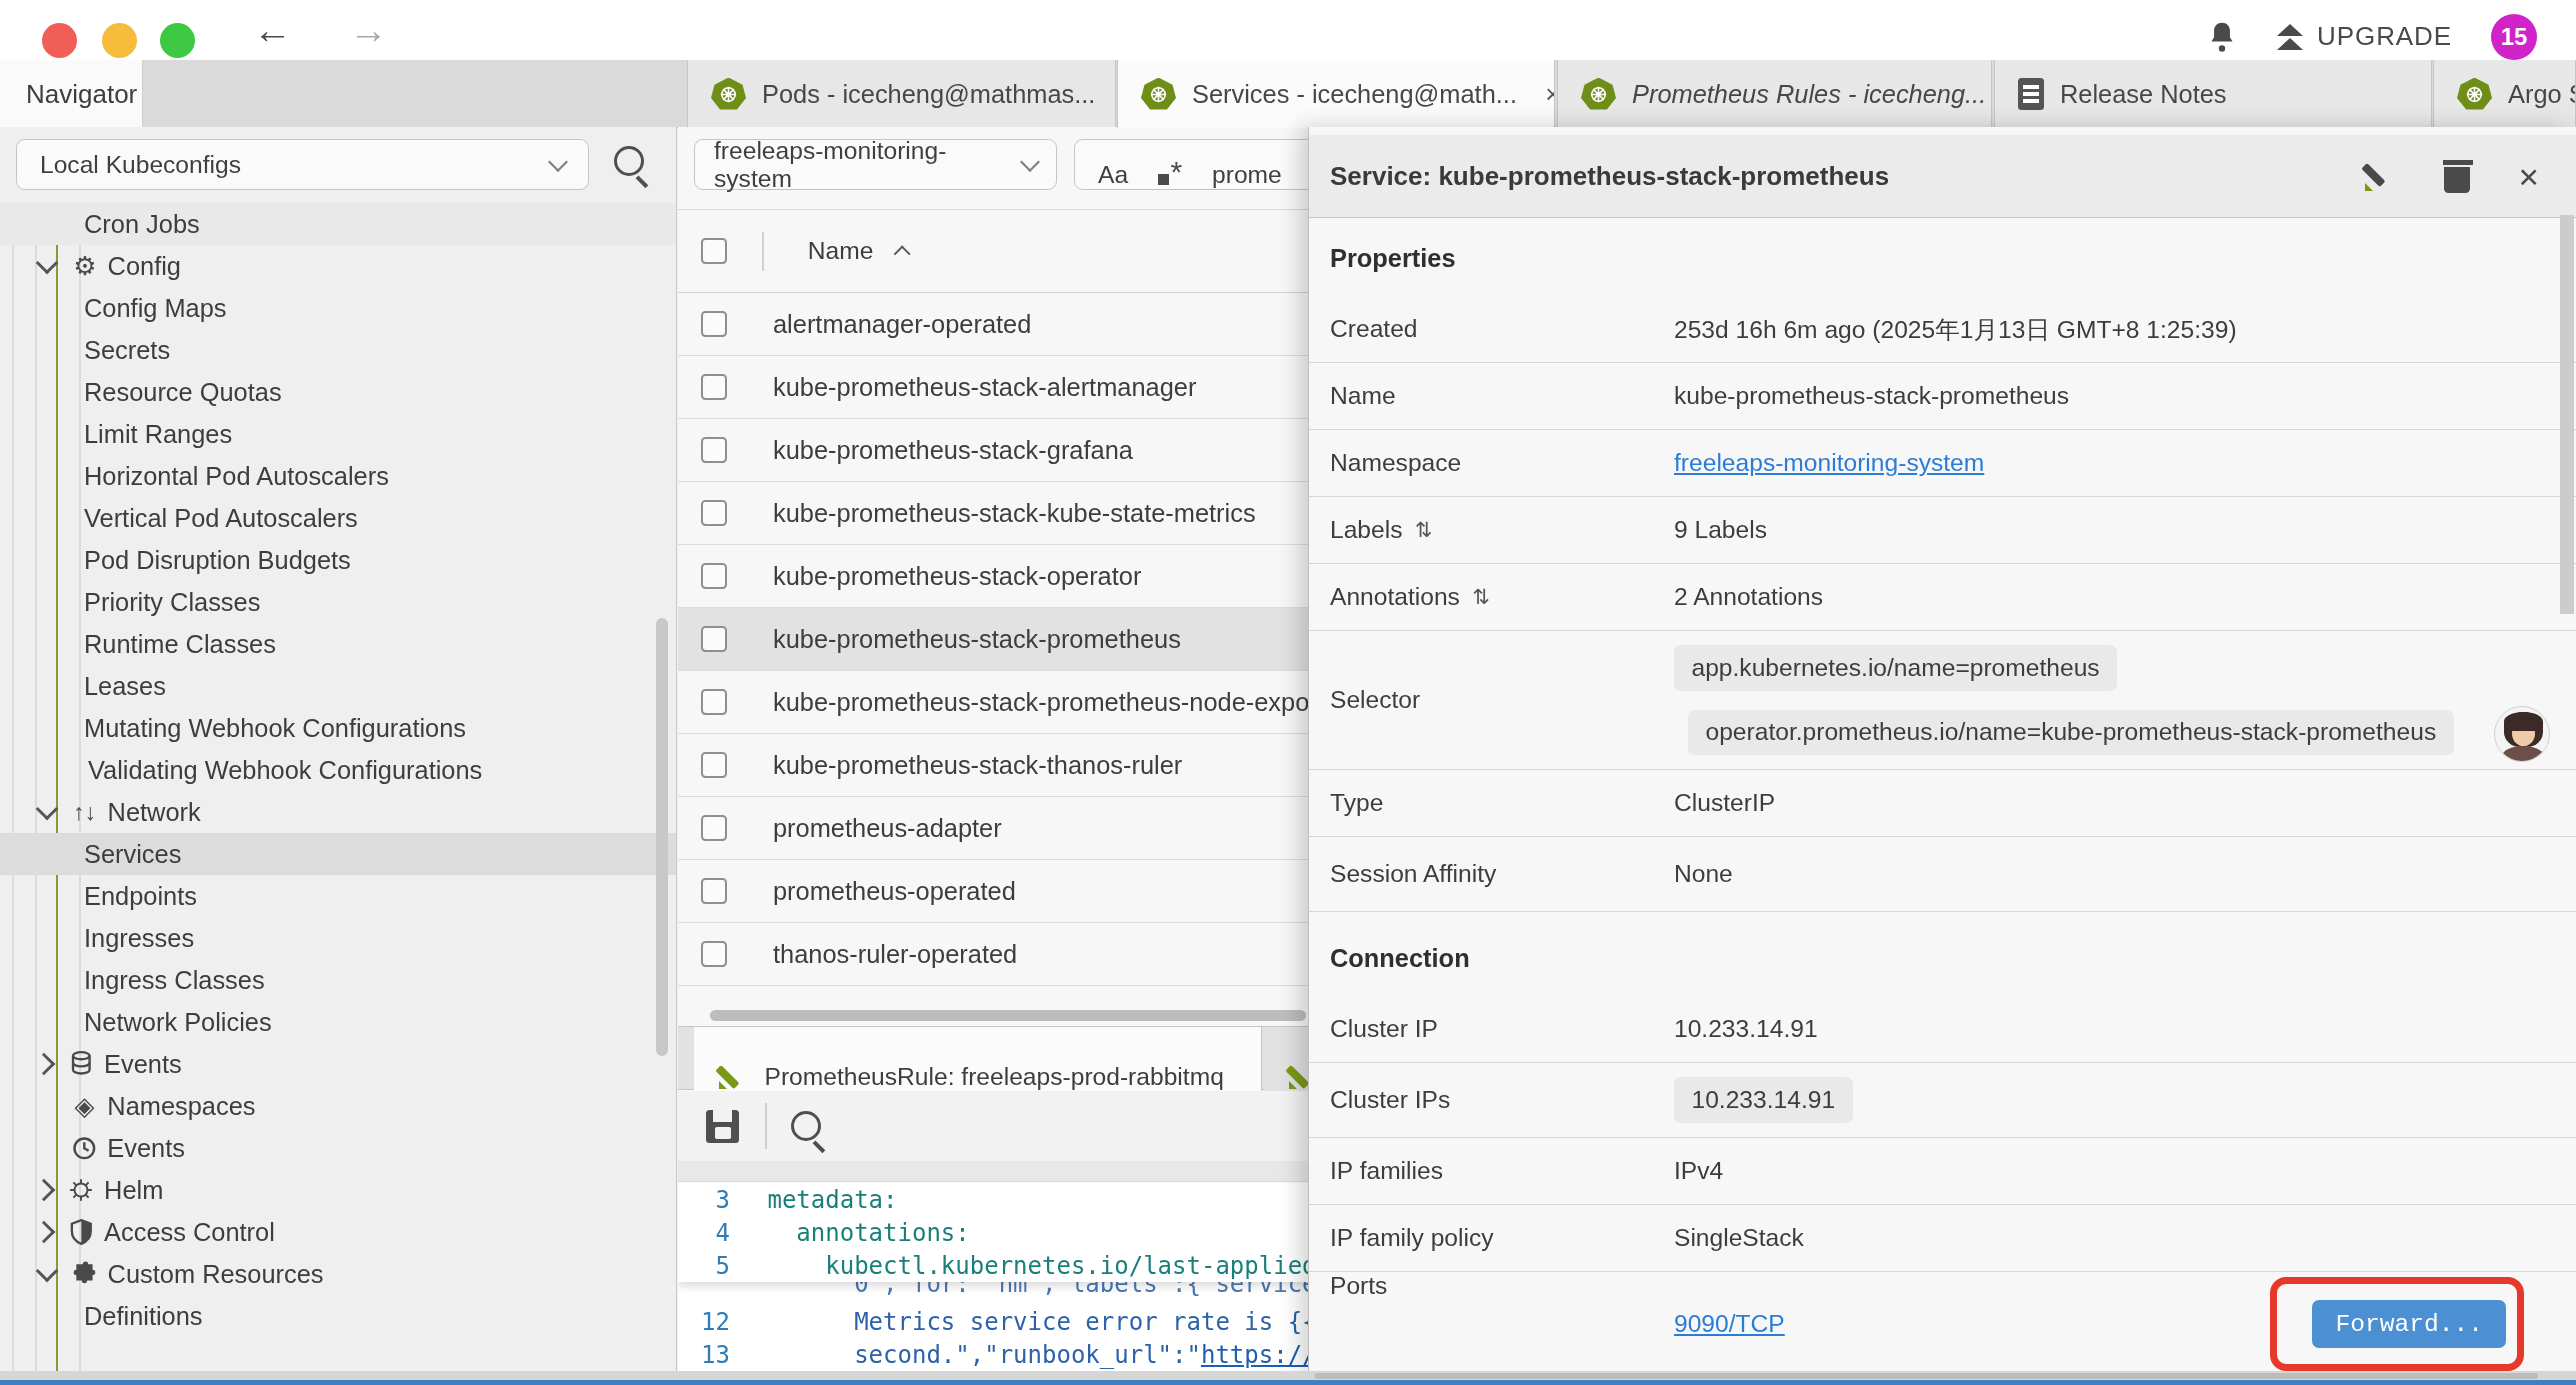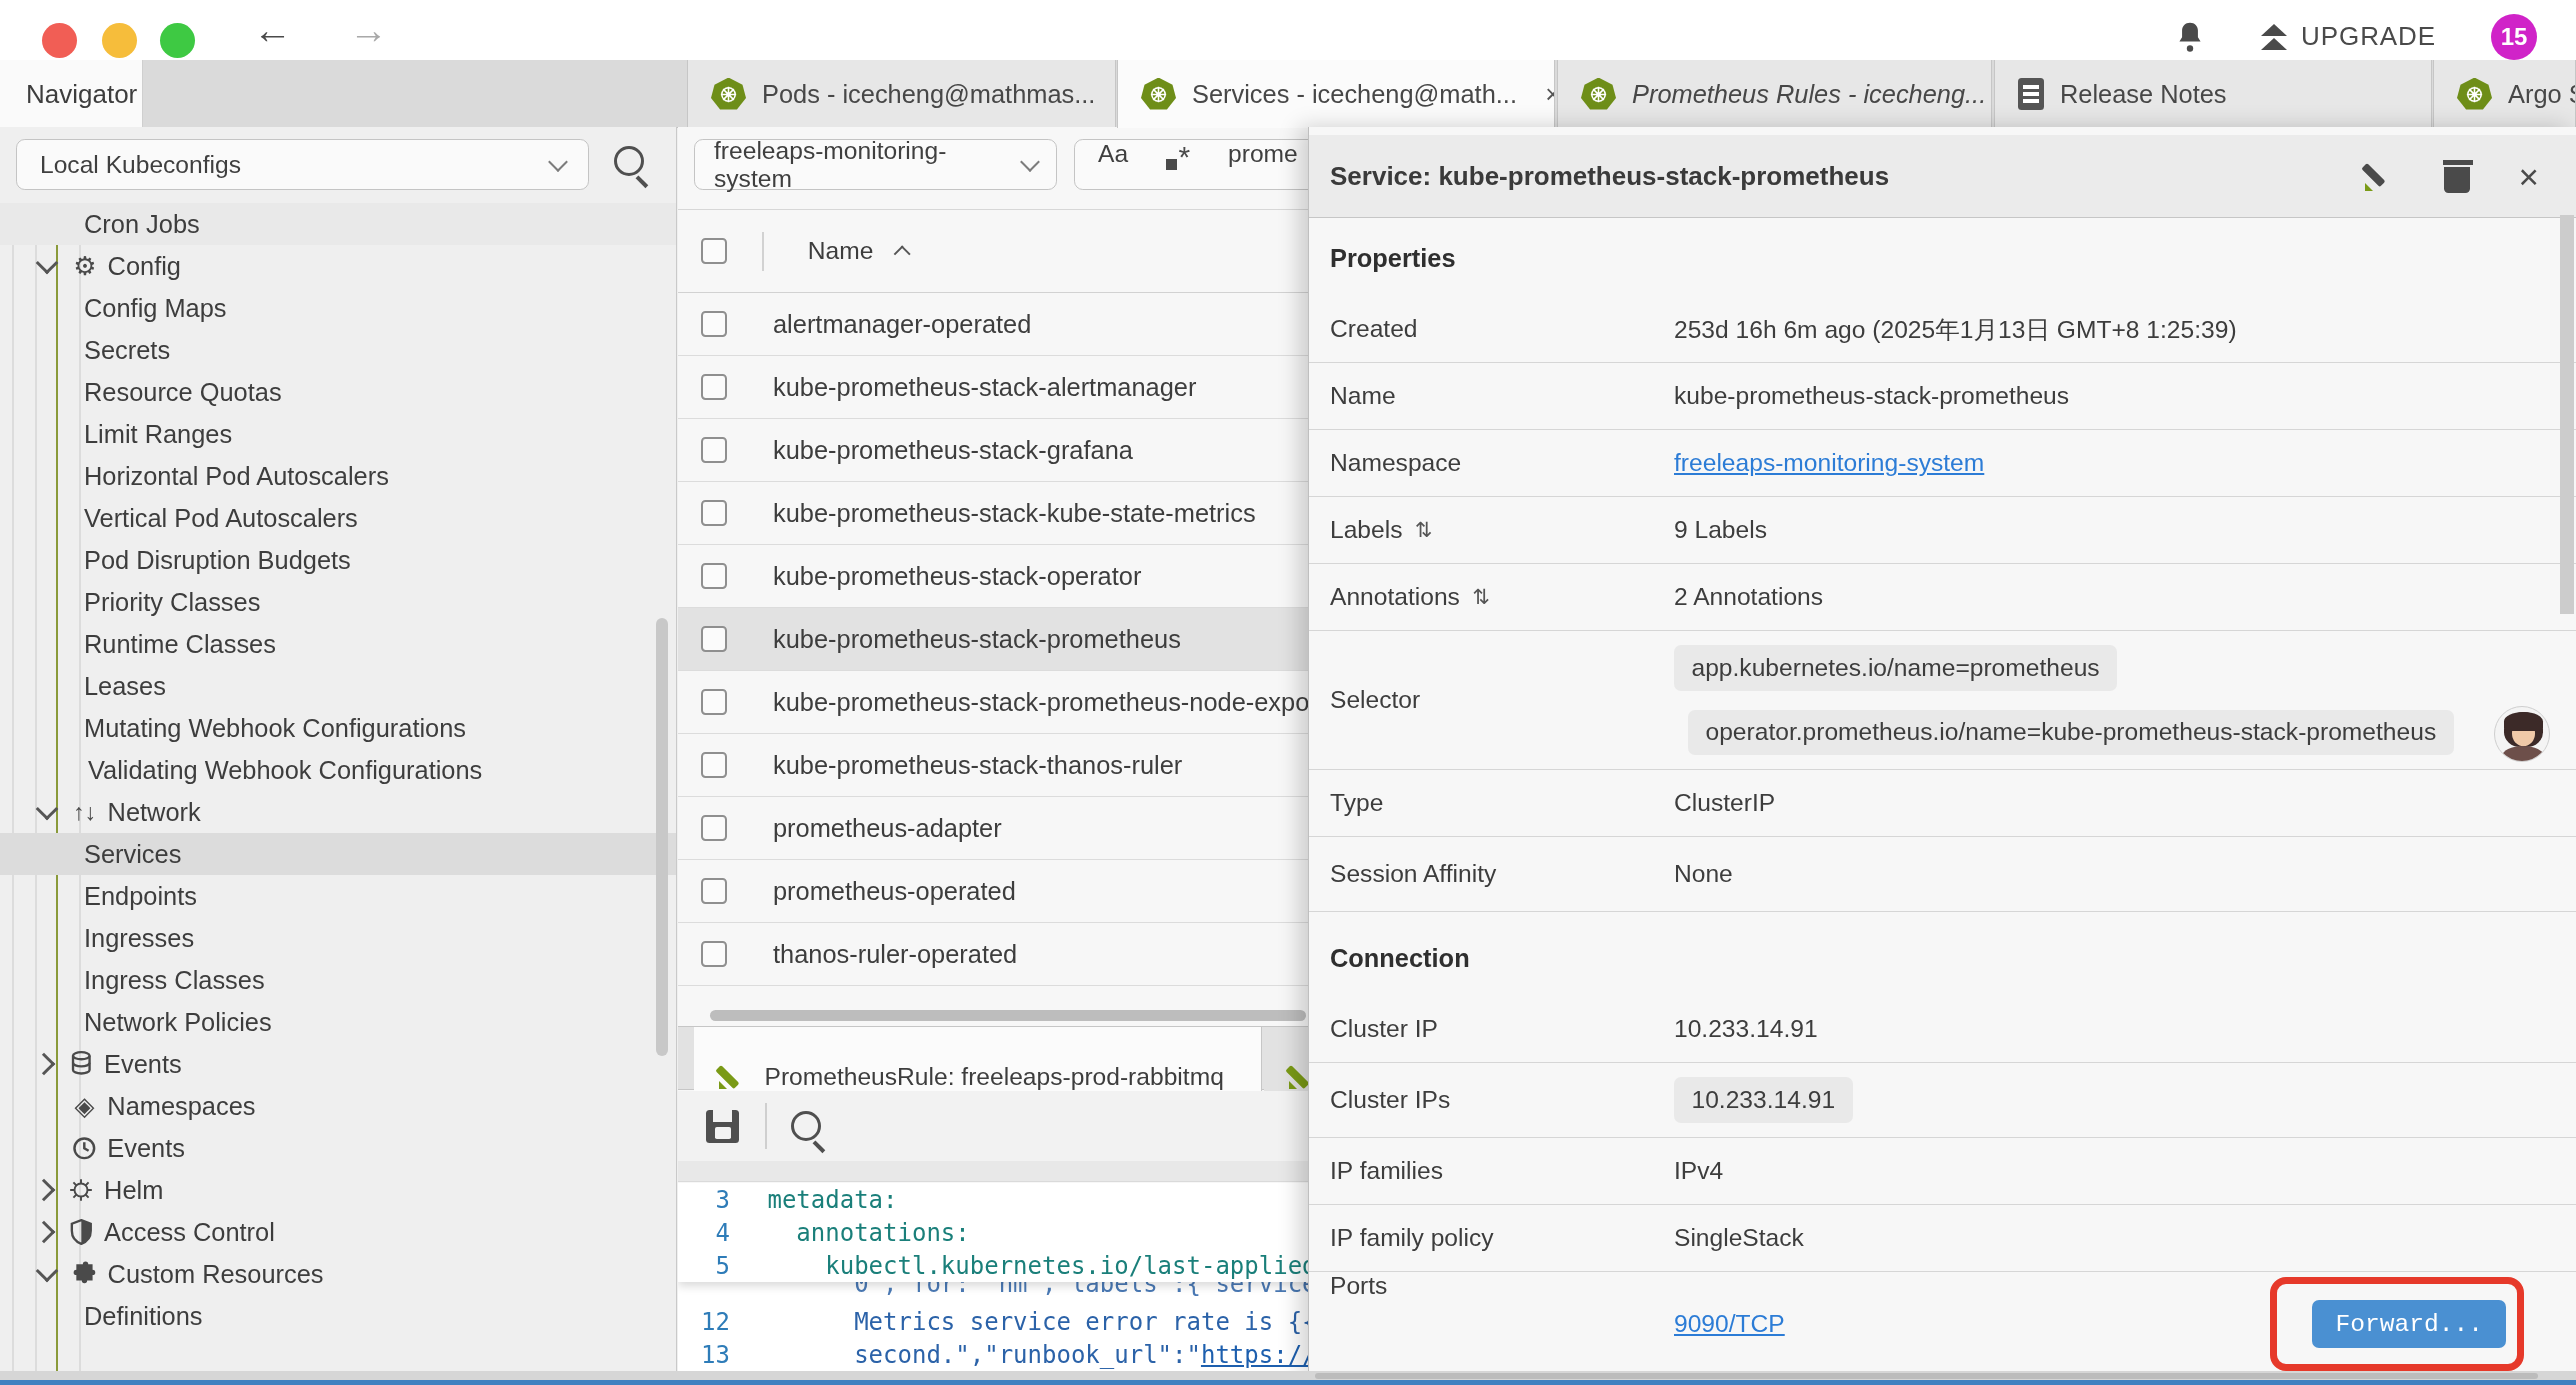--- a/index.html
+++ b/index.html
@@ -12,21 +12,21 @@
        font-family:"Liberation Sans","DejaVu Sans",sans-serif;color:var(--ink);
        background:#efefef;}
   
   .titlebar{position:absolute;left:0;top:0;width:2576px;height:60px;background:#ffffff;}
   .tl{position:absolute;top:23px;width:35px;height:35px;border-radius:50%;}
   .tl.r{left:42px;background:#f15e55;}
   .tl.y{left:102px;background:#f6bd3b;}
   .tl.g{left:160px;background:#3ec943;}
   .navarrow{position:absolute;top:7px;font-size:39px;line-height:46px;color:#4a4a4a;}
   .navarrow.fwd{color:#a9a9a9;}
-  .tb-right{position:absolute;right:0;top:0;height:73px;display:flex;align-items:center;gap:55px;padding-right:39px;}
+  .tb-right{position:absolute;right:0;top:0;height:73px;display:flex;align-items:center;gap:39px;padding-right:39px;}
   .upgrade{display:flex;align-items:center;gap:14px;font-size:26px;letter-spacing:0.9px;color:#4a4a4a;}
   .chev2{display:flex;flex-direction:column;gap:1.8px;}
   .chev2 i{display:block;width:26px;height:12.3px;border-left:13px solid transparent;border-right:13px solid transparent;border-bottom:12.3px solid #4a4a4a;}
   .badge{width:46px;height:46px;border-radius:50%;background:var(--badge);color:#fff;
          display:flex;align-items:center;justify-content:center;font-size:24px;font-weight:bold;}
   
   .tabstrip{position:absolute;left:0;top:60px;width:2576px;height:68px;background:#dadada;border-bottom:0.9px solid #c2c2c2;}
   .navtab{position:absolute;left:0;top:0;width:143px;height:68px;background:#fafafa;
           display:flex;align-items:center;padding-left:26px;font-size:26px;border-right:0.9px solid #cfcfcf;}
   .ktab{position:absolute;top:0;height:68px;display:flex;align-items:center;gap:16px;
@@ -54,21 +54,21 @@
   .trow{position:relative;height:42px;display:flex;align-items:center;font-size:25.4px;color:#3d3d3d;white-space:nowrap;text-align:right;}
   .trow.sel{background:#dcdcdc;}
   .trow.hover{background:#e9e9e9;}
   .trow .chev{width:16px;height:16px;border-right:3.1px solid #555;border-bottom:3.1px solid #555;flex:0 0 auto;}
   .chev.down{transform:rotate(45deg);margin-top:-5.3px;}
   .chev.right{transform:rotate(-45deg);margin-left:-3.5px;}
   .ticon{width:35px;display:flex;justify-content:center;flex:0 0 auto;color:#4a4a4a;font-size:26px;}
   
   .midpanel{position:absolute;left:678px;top:127px;width:789px;height:1246px;background:#f7f7f7;}
   .mid-toolbar{position:relative;height:83px;border-bottom:0.9px solid #d7d7d7;background:#f7f7f7;}
-  .filterbox{position:absolute;background:#fafafa;border:1.8px solid #c4c4c4;border-radius:8.8px;display:flex;align-items:flex-start;gap:38px;font-size:24.6px;color:#3f3f3f;padding:0 23px;}
+  .filterbox{position:absolute;background:#fafafa;border:1.8px solid #c4c4c4;border-radius:8.8px;display:flex;align-items:flex-end;gap:30px;font-size:24.6px;color:#3f3f3f;padding:0 23px;}
   .regex{display:flex;align-items:flex-start;gap:1.8px;color:#4a4a4a;}
   .regex .sq{width:10.5px;height:10.5px;background:#4a4a4a;margin-top:19px;}
   .regex .star{font-size:30px;}
   .listhead{position:relative;height:83px;border-bottom:1.8px solid #d2d2d2;display:flex;align-items:center;font-size:24.6px;}
   .cbx{width:26px;height:26px;border:2.6px solid #8f8f8f;border-radius:4.4px;background:#fbfbfb;flex:0 0 auto;}
   .vdiv{width:1.8px;height:39px;background:#d2d2d2;margin:0 0 0 35px;}
   .caret-up{width:12.3px;height:12.3px;border-left:2.6px solid #555;border-top:2.6px solid #555;transform:rotate(45deg);margin-left:23px;margin-top:7px;}
   .srow{height:63px;display:flex;align-items:center;border-bottom:1.8px solid #dcdcdc;font-size:25.4px;color:#3d3d3d;white-space:nowrap;}
   .srow.sel{background:#e2e2e2;}
   .srow .cbx{margin-left:23px;}

